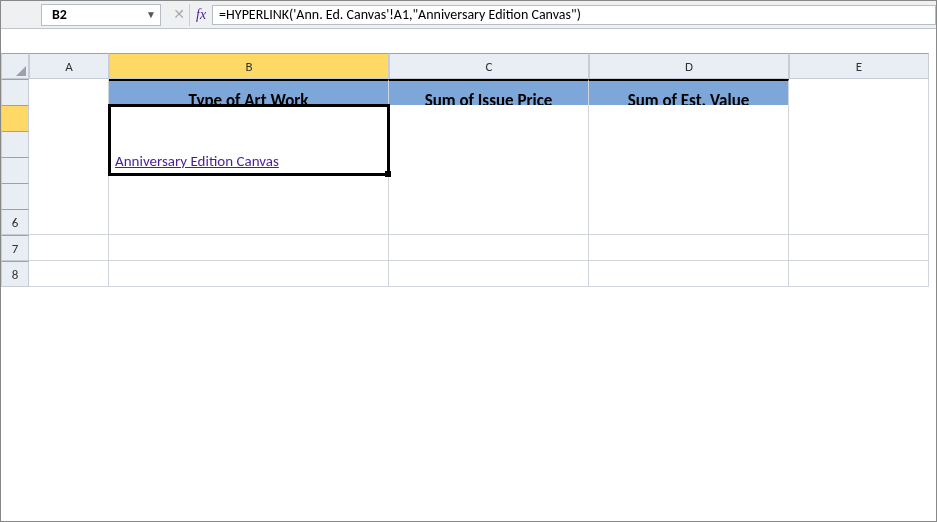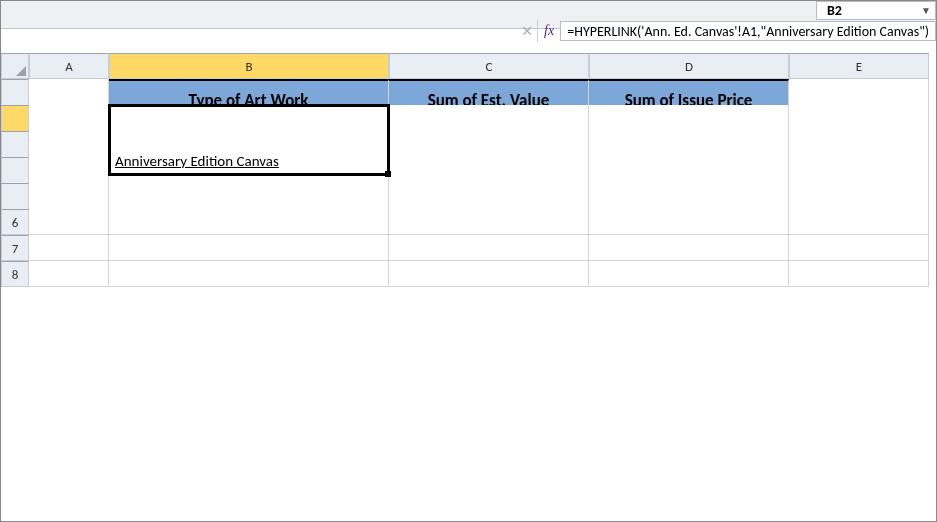--- a/index.html
+++ b/index.html
@@ -9,26 +9,25 @@
     font-size: 14px;
     background: #fff;
     width: 937px;
     height: 522px;
     overflow: hidden;
     border: 1px solid #888;
   }
   
   .formula-bar {
     display: flex;
-    align-items: flex-end;
+    align-items: center;
     height: 28px;
     background: #eef0f2;
     border-bottom: 1px solid #bfc5cc;
     padding-left: 40px;
-    flex-direction: column;
   }
   .namebox {
     width: 120px;
     height: 22px;
     background: #fff;
     border: 1px solid #b6bdc4;
     display: flex;
     align-items: center;
     justify-content: space-between;
     padding: 0 4px 0 10px;
@@ -122,21 +121,21 @@
   .tallrow { height:48px; }
   .datarow { height:70px; }
   .money {
     display:flex;
     width:100%;
     justify-content:space-between;
     align-items:flex-end;
   }
   .money .cur { padding-left:2px; }
   .money .val { padding-right:6px; }
-  .link { color:#000000; text-decoration:underline; }
+  .link { color:#4c1d95; text-decoration:underline; }
   
   .selected-cell {
     outline: 3px solid #000;
     outline-offset:-2px;
     z-index:5;
   }
   .selected-cell::after{
     content:"";
     position:absolute;
     right:-3px; bottom:-3px;
@@ -168,22 +167,22 @@
   <div class="corner"></div>
   <div class="colhead">A</div>
   <div class="colhead sel">B</div>
   <div class="colhead">C</div>
   <div class="colhead">D</div>
   <div class="colhead">E</div>
 
   <div class="rowhead tallrow" style="align-items:flex-end;">1</div>
   <div class="cell tallrow"></div>
   <div class="cell tallrow header-cell">Type of Art Work</div>
+  <div class="cell tallrow header-cell">Sum of Issue Price</div>
   <div class="cell tallrow header-cell">Sum of Est. Value</div>
-  <div class="cell tallrow header-cell">Sum of Issue Price</div>
   <div class="cell tallrow"></div>
 
   <div class="rowhead sel datarow" style="align-items:flex-end;">2</div>
   <div class="cell datarow"></div>
   <div class="cell datarow selected-cell">
     <span class="link">Anniversary Edition Canvas</span>
   </div>
   <div class="cell datarow">
     <div class="money">
         <span class="cur">$</span>

